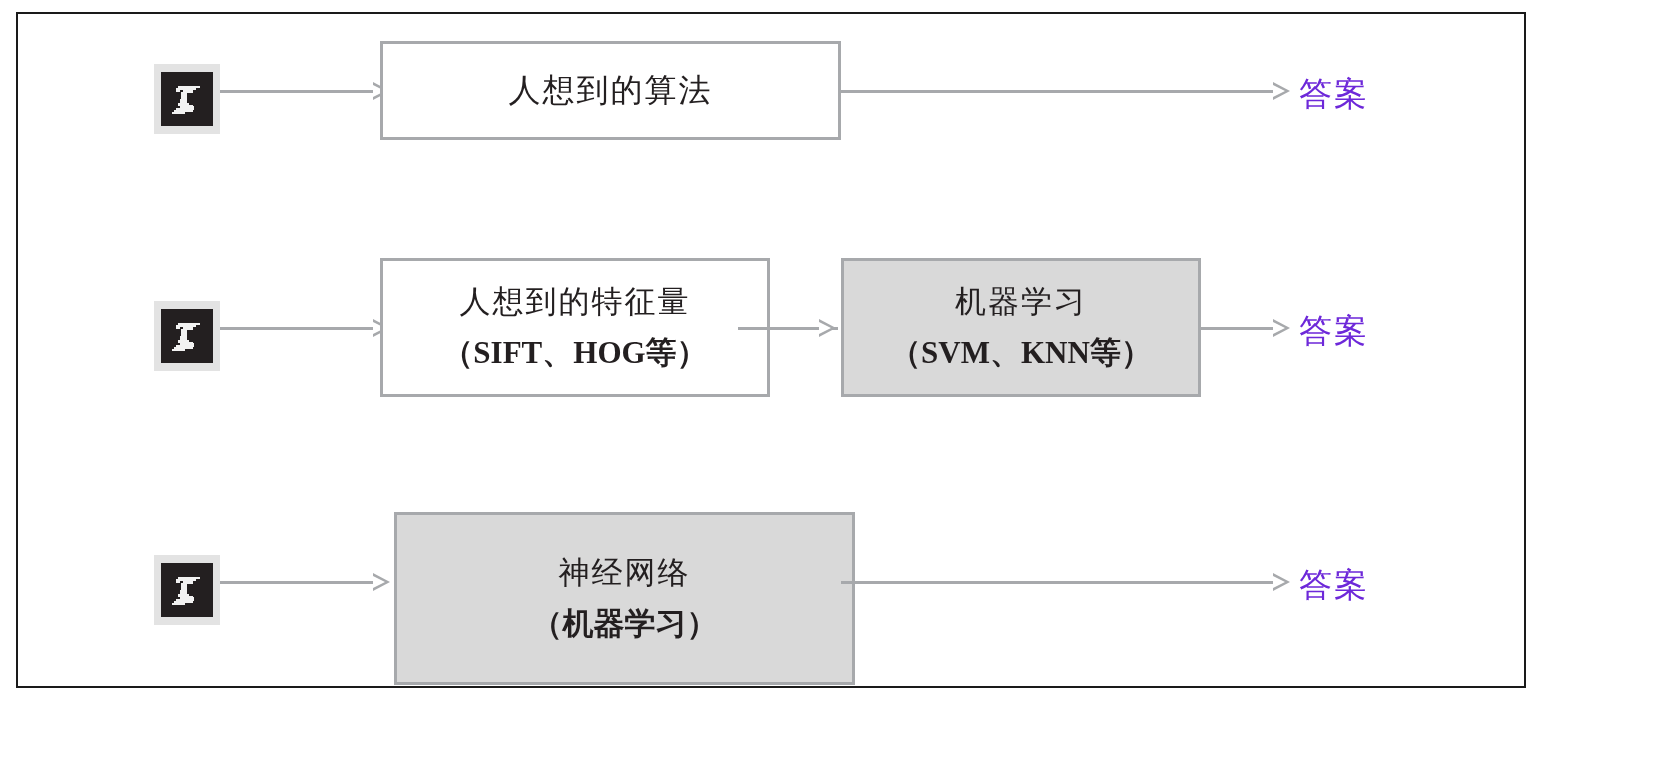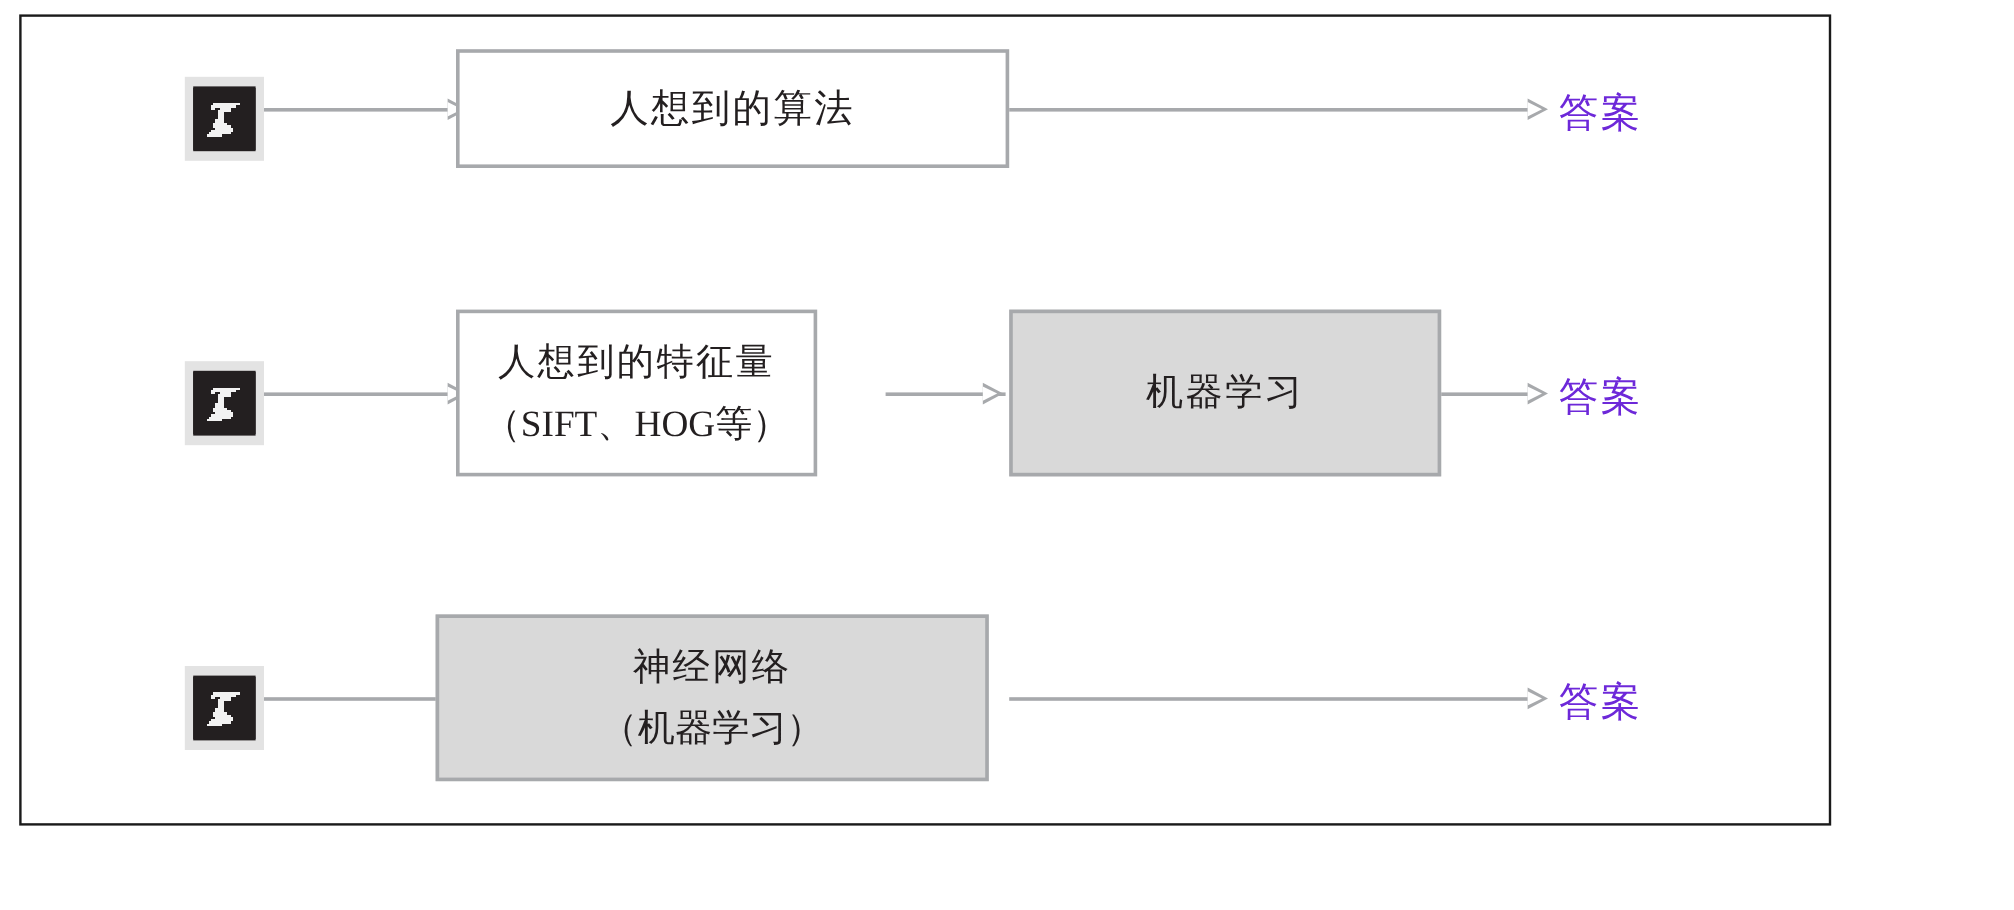--- a/index.html
+++ b/index.html
@@ -66,20 +66,21 @@
     background: #d9d9d9;
   }
   .proc-box .line1 {
     font-size: 31px;
     letter-spacing: 2px;
   }
   .proc-box .line2 {
     font-size: 31px;
     letter-spacing: 0px;
     margin-top: 6px;
+    font-weight: bold;
   }
   .proc-box.single .line1 {
     font-size: 32px;
   }
 
   
   .conn {
     position: absolute;
     height: 3px;
     background: #a7a9ac;
@@ -174,30 +175,31 @@
             <rect x="7" y="20" width="6" height="2"></rect>
             <rect x="6" y="21" width="4" height="1"></rect>
           </g>
         </svg>
       </span>
     </div>
 
     <div class="conn" style="left:202px; top:313px; width:155px;"></div>
     <div class="arrowhead" style="left:355px; top:305px;"></div>
 
-    <div class="proc-box" style="left:362px; top:244px; width:301px; height:139px;">
+    <div class="proc-box" style="left:362px; top:244px; width:390px; height:139px;">
       <div class="line1">人想到的特征量</div>
       <div class="line2">（SIFT、HOG等）</div>
     </div>
 
     <div class="conn" style="left:720px; top:313px; width:100px;"></div>
     <div class="arrowhead" style="left:801px; top:305px;"></div>
 
     <div class="proc-box filled" style="left:823px; top:244px; width:360px; height:139px;">
       <div class="line1">机器学习</div>
+      <div class="line2">（SVM、KNN等）</div>
     </div>
 
     <div class="conn" style="left:1183px; top:313px; width:74px;"></div>
     <div class="arrowhead" style="left:1255px; top:305px;"></div>
 
     <div class="answer-label" style="left:1281px; top:295px;">答案</div>
 
     <div class="digit-thumb" style="left:136px; top:541px;">
       <span class="digit-inner">
         <svg width="52" height="54" viewBox="0 0 28 28" shape-rendering="crispEdges">
@@ -217,21 +219,21 @@
             <rect x="7" y="20" width="6" height="2"></rect>
             <rect x="6" y="21" width="4" height="1"></rect>
           </g>
         </svg>
       </span>
     </div>
 
     <div class="conn" style="left:202px; top:567px; width:155px;"></div>
     <div class="arrowhead" style="left:355px; top:559px;"></div>
 
-    <div class="proc-box filled" style="left:345px; top:498px; width:461px; height:139px;">
+    <div class="proc-box filled" style="left:376px; top:498px; width:461px; height:173px;">
       <div class="line1">神经网络</div>
       <div class="line2">（机器学习）</div>
     </div>
 
     <div class="conn" style="left:823px; top:567px; width:434px;"></div>
     <div class="arrowhead" style="left:1255px; top:559px;"></div>
 
     <div class="answer-label" style="left:1281px; top:549px;">答案</div>
 
   </div>

